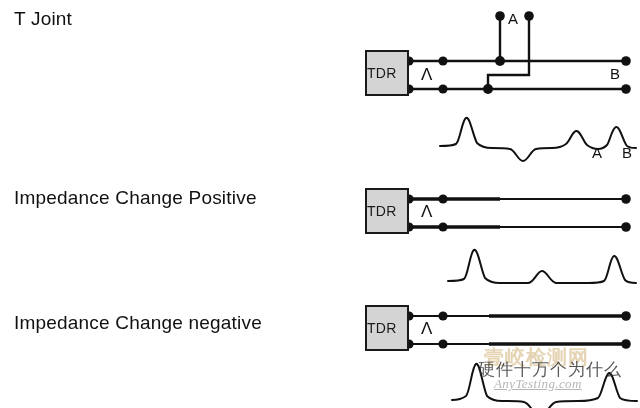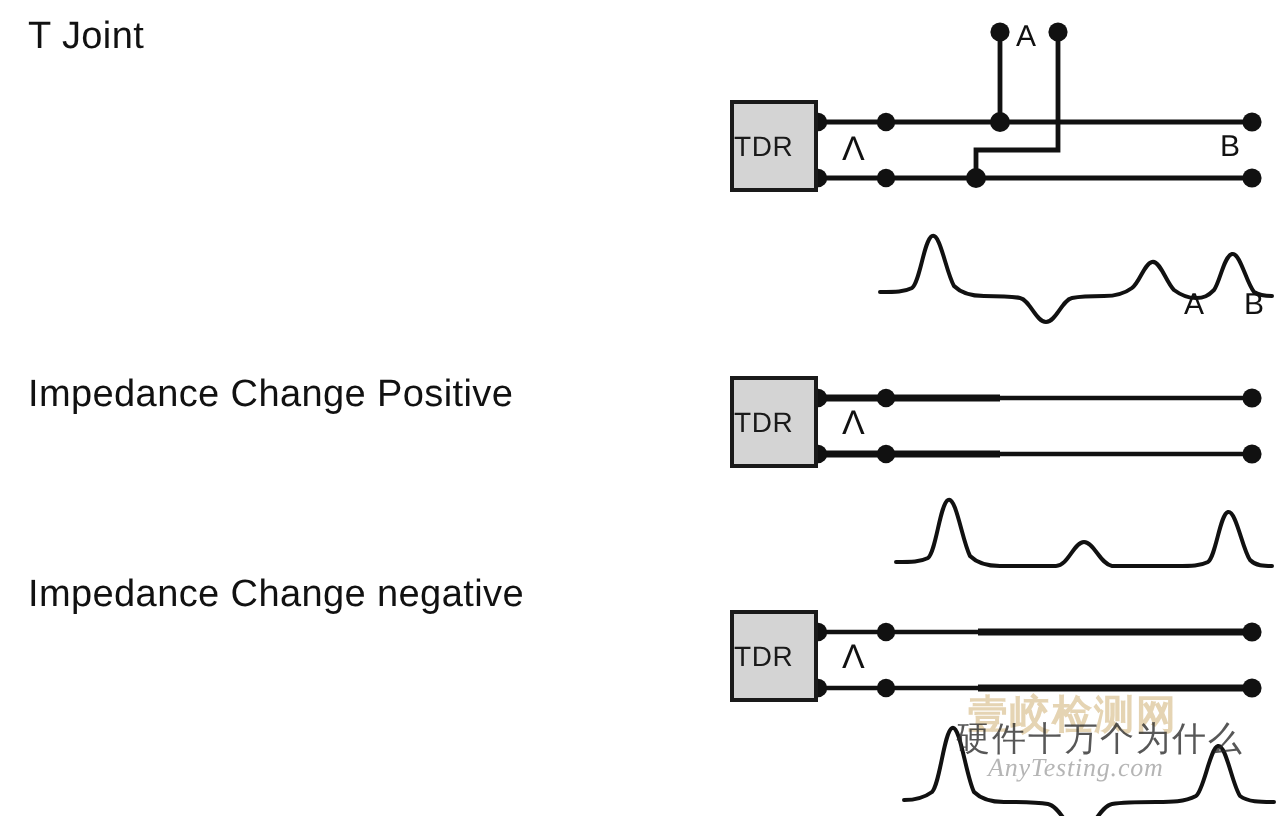--- a/index.html
+++ b/index.html
@@ -22,21 +22,21 @@
     left: 14px;
     color: #111111;
     font-size: 19px;
     font-family: "Liberation Sans", sans-serif;
     font-weight: 400;
     letter-spacing: 0.2px;
     white-space: nowrap;
   }
   #title-1 { top: 8px; }
   #title-2 { top: 187px; }
-  #title-3 { top: 287px; text-align: right; }
+  #title-3 { top: 312px; text-align: right; }
 
   
   .svg-layer {
     position: absolute;
     left: 0;
     top: 0;
     width: 640px;
     height: 408px;
     pointer-events: none;
   }
@@ -124,20 +124,21 @@
   #wm-url {
     position: absolute;
     left: 90px;
     top: 32px;
     font-size: 13px;
     font-style: italic;
     color: rgba(150, 150, 150, 0.7);
     letter-spacing: 0.4px;
     font-family: "Liberation Serif", serif;
     white-space: nowrap;
+    text-decoration: underline;
   }
 </style>
 </head>
 <body>
 
 <div id="page">
 
   <div class="row-title" id="title-1">T Joint</div>
 
   <div class="row-title" id="title-2">Impedance Change Positive</div>

